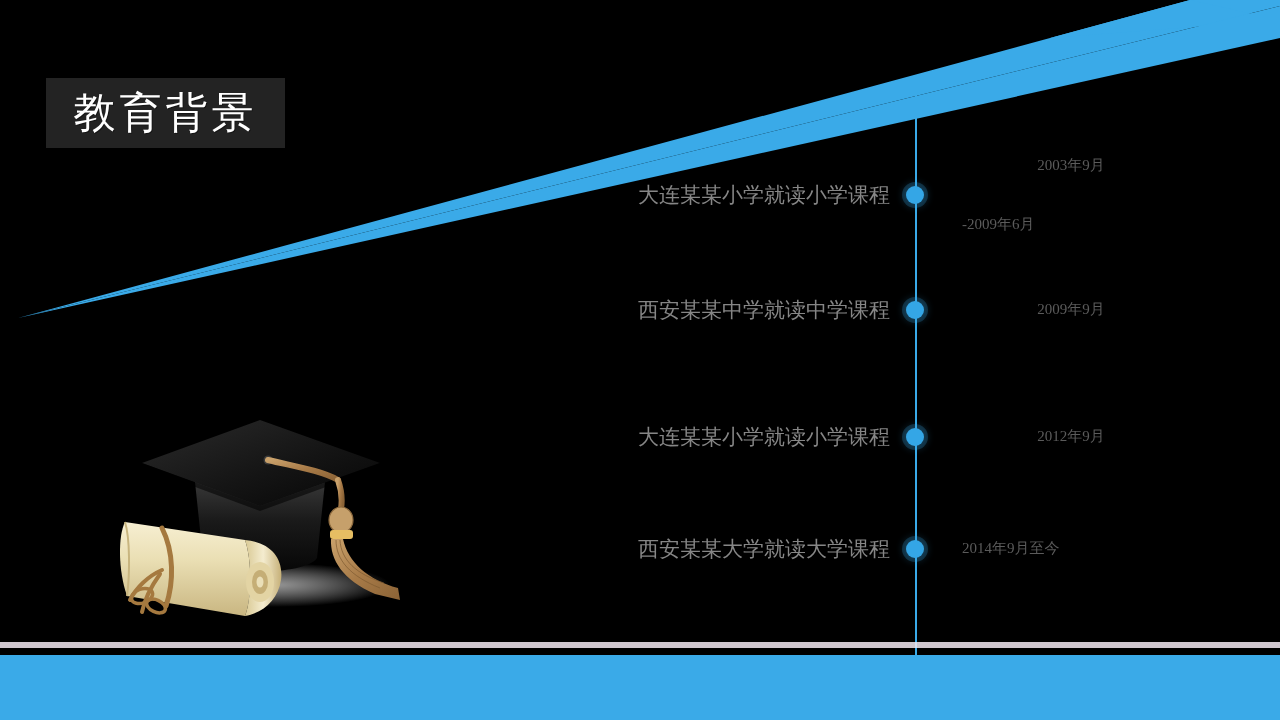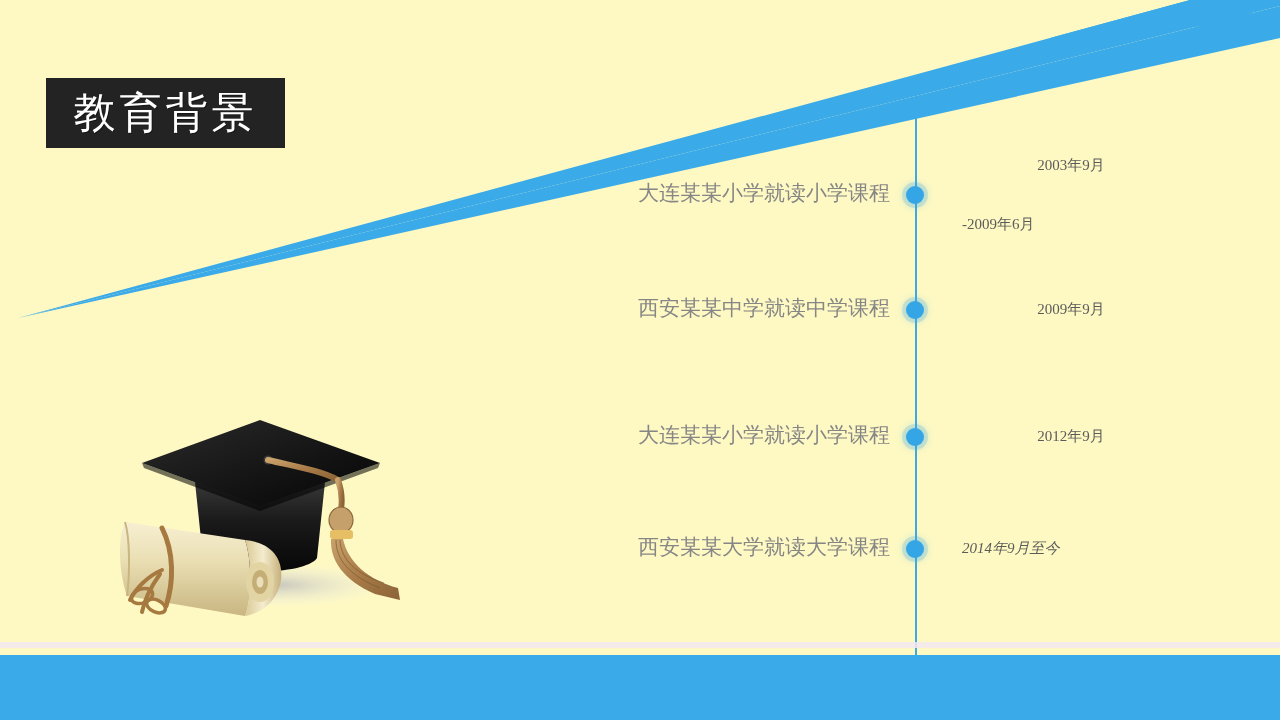--- a/index.html
+++ b/index.html
@@ -11,21 +11,21 @@
     width: 1280px;
     height: 720px;
     overflow: hidden;
     background: #ECECEC;
     font-family: "Liberation Serif", "DejaVu Serif", serif;
   }
   #slide {
     position: relative;
     width: 1280px;
     height: 720px;
-    background: #fef9c3;
+    background: #000000;
     overflow: hidden;
   }
 
   
   .wedge {
     position: absolute;
     left: 0;
     top: 0;
     width: 1280px;
     height: 340px;
@@ -100,21 +100,21 @@
     align-items: center;
   }
   .tl-school {
     width: 330px;
     text-align: right;
     padding-right: 0;
     color: #868686;
     font-size: 21px;
     line-height: 1.25;
     white-space: nowrap;
-    font-family: Liberation Mono, monospace;
+    font-family: Liberation Serif, serif;
   }
   .tl-node {
     position: relative;
     width: 50px;
     display: flex;
     align-items: center;
     justify-content: center;
   }
   .tl-dot {
     width: 18px;
@@ -128,21 +128,21 @@
     padding-left: 22px;
     color: #5B5B5B;
     font-size: 15px;
     line-height: 1.3;
     white-space: pre;
     text-align: left;
     font-family: "Liberation Serif", "DejaVu Serif", serif;
   }
   .tl-date .d1 { display: block; text-align: center; }
   .tl-date .d2 { display: block; text-align: left; }
-  .tl-date.single { display: flex; align-items: flex-start; font-style: italic; }
+  .tl-date.single { display: flex; align-items: flex-start; }
 </style>
 </head>
 <body>
 
 <div id="slide">
 
   <svg class="wedge" viewBox="0 0 1280 340" preserveAspectRatio="none" aria-hidden="true">
     <polygon points="1190,0 1280,0 1280,6 18,318" fill="#3AAAE8"></polygon>
     <polygon points="1190,0 1280,20 1050,38 18,318" fill="#3AAAE8"></polygon>
     <polygon points="1280,6 1280,38 18,318" fill="#3AAAE8"></polygon>

